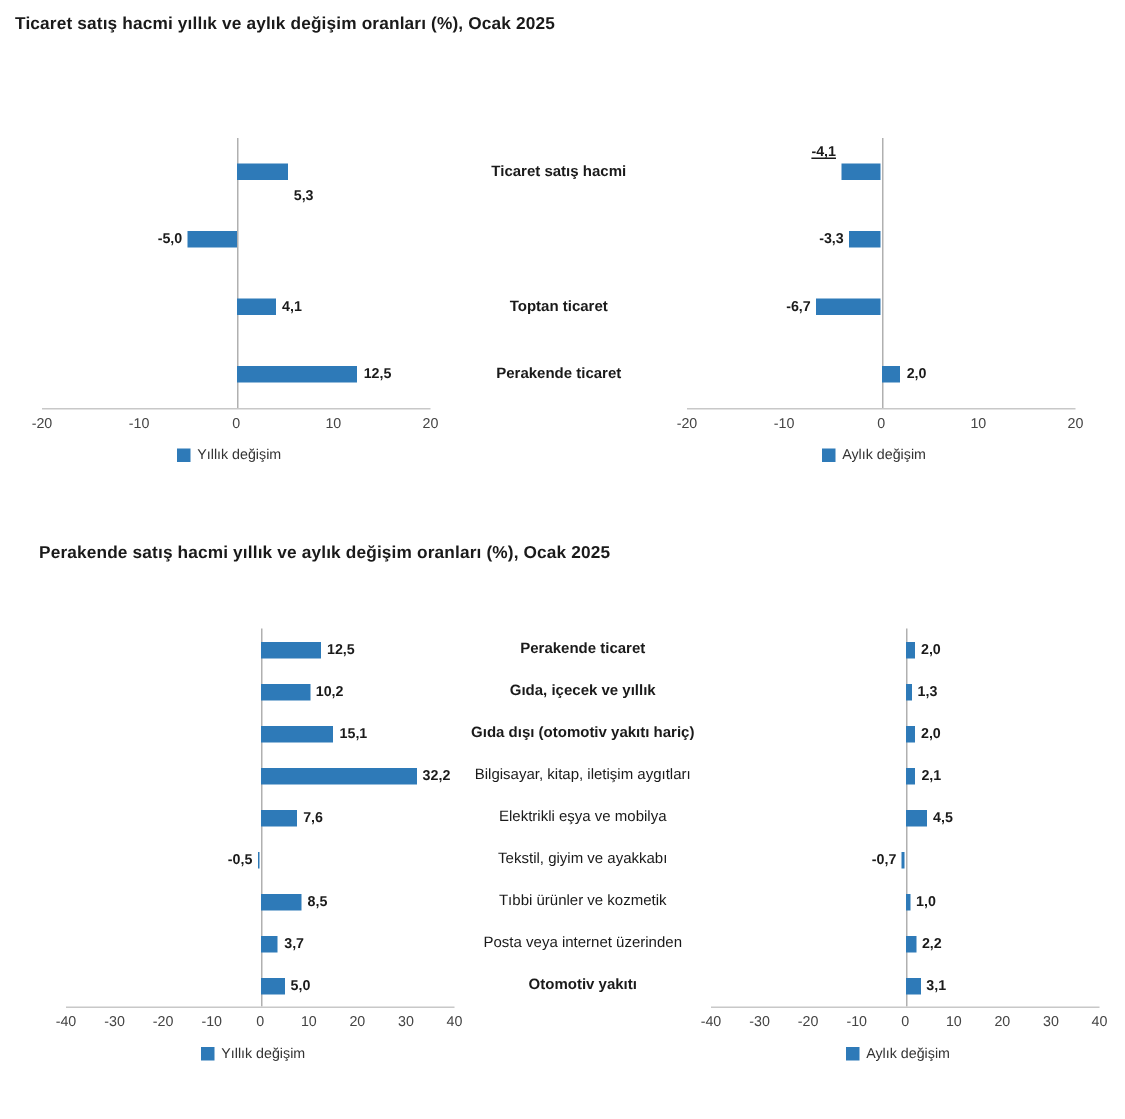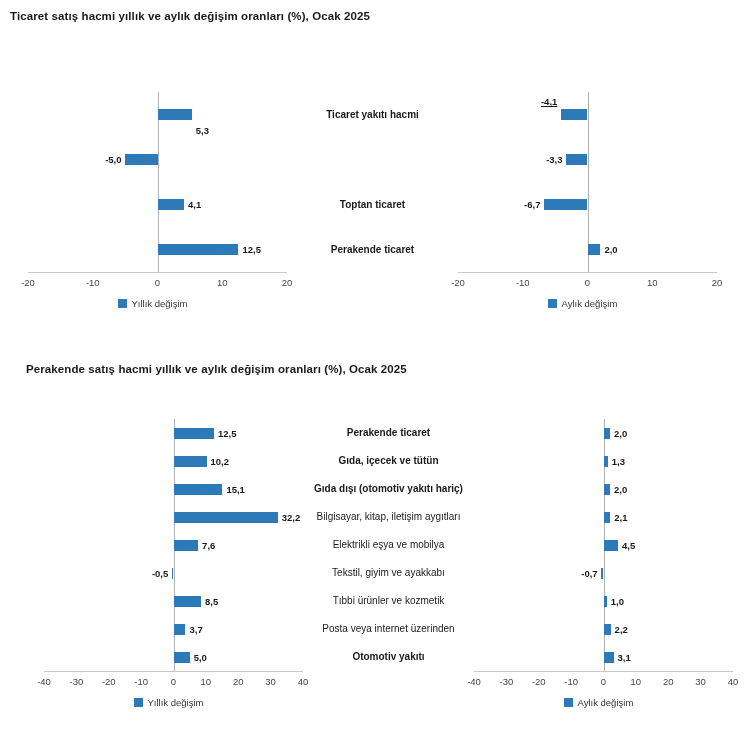--- a/index.html
+++ b/index.html
@@ -122,21 +122,21 @@
           <div class="tick" style="left: 202.25px; top: 195px;">10</div>
           <div class="tick" style="left: 267px; top: 195px;">20</div>
           <div class="legend" style="left: 97.5px; top: 216px;">
             <span class="legend-swatch" style="background: rgb(46, 122, 184);"></span>
             <span>Yıllık değişim</span>
           </div>
         </div>
     </div>
 
     <div id="p1-cats" style="position:absolute; left:285px; top:60px; width:175px; height:215px;">
-        <div class="catlabel" style="left: 0px; width: 175px; top: 26.5px;">Ticaret yakıtı hacmi</div>
+        <div class="catlabel" style="left: 0px; width: 175px; top: 26.5px;">Ticaret satış hacmi</div>
         <div class="catlabel" style="left: 0px; width: 175px; top: 116.5px;">Toptan ticaret</div>
         <div class="catlabel" style="left: 0px; width: 175px; top: 161.5px;">Perakende ticaret</div>
       </div>
 
     <div class="chart" id="p1-right" style="left:450px; top:60px; width:275px; height:215px;">
       <div class="chart-inner">
           <div class="baseline" style="left: 137.5px; top: 10px; height: 180px;"></div>
           <div class="bar" style="left: 110.953px; width: 26.5475px; top: 27px; background: rgb(46, 122, 184);"></div>
           <div class="barlabel" style="top: 14px; left: 90.9525px; text-decoration: underline;">-4,1</div>
           <div class="bar" style="left: 116.132px; width: 21.3675px; top: 72px; background: rgb(46, 122, 184);"></div>
@@ -197,21 +197,21 @@
           <div class="tick" style="left: 267px; top: 263px;">40</div>
           <div class="legend" style="left: 97.5px; top: 284px;">
             <span class="legend-swatch" style="background: rgb(46, 122, 184);"></span>
             <span>Yıllık değişim</span>
           </div>
         </div>
     </div>
 
     <div id="p2-cats" style="position:absolute; left:285px; top:38px; width:175px; height:290px;">
         <div class="catlabel" style="left: 0px; width: 175px; top: 14px;">Perakende ticaret</div>
-        <div class="catlabel" style="left: 0px; width: 175px; top: 42px;">Gıda, içecek ve tütün</div>
+        <div class="catlabel" style="left: 0px; width: 175px; top: 42px;">Gıda, içecek ve yıllık</div>
         <div class="catlabel" style="left: 0px; width: 175px; top: 70px;">Gıda dışı (otomotiv yakıtı hariç)</div>
         <div class="catlabel reg" style="left: 0px; width: 175px; top: 98px;">Bilgisayar, kitap, iletişim aygıtları</div>
         <div class="catlabel reg" style="left: 0px; width: 175px; top: 126px;">Elektrikli eşya ve mobilya</div>
         <div class="catlabel reg" style="left: 0px; width: 175px; top: 154px;">Tekstil, giyim ve ayakkabı</div>
         <div class="catlabel reg" style="left: 0px; width: 175px; top: 182px;">Tıbbi ürünler ve kozmetik</div>
         <div class="catlabel reg" style="left: 0px; width: 175px; top: 210px;">Posta veya internet üzerinden</div>
         <div class="catlabel" style="left: 0px; width: 175px; top: 238px;">Otomotiv yakıtı</div>
       </div>
 
     <div class="chart" id="p2-right" style="left:450px; top:38px; width:275px; height:290px;">

